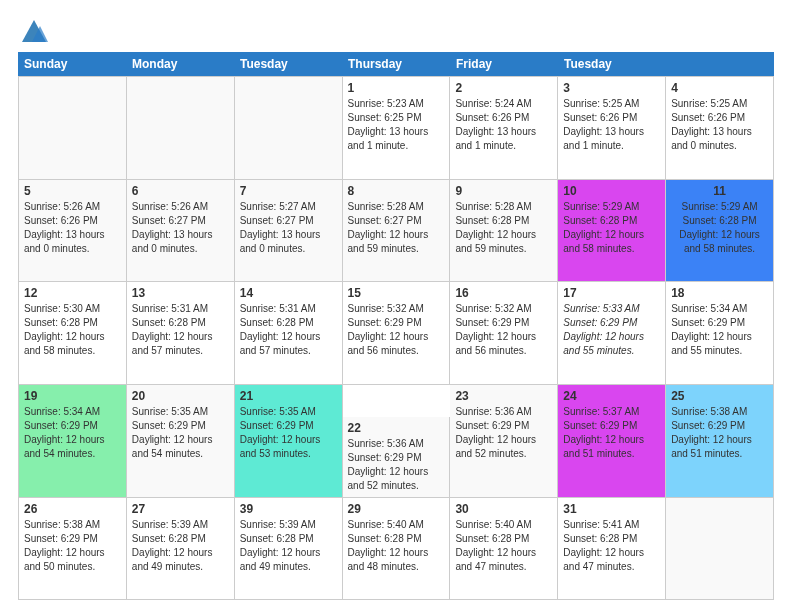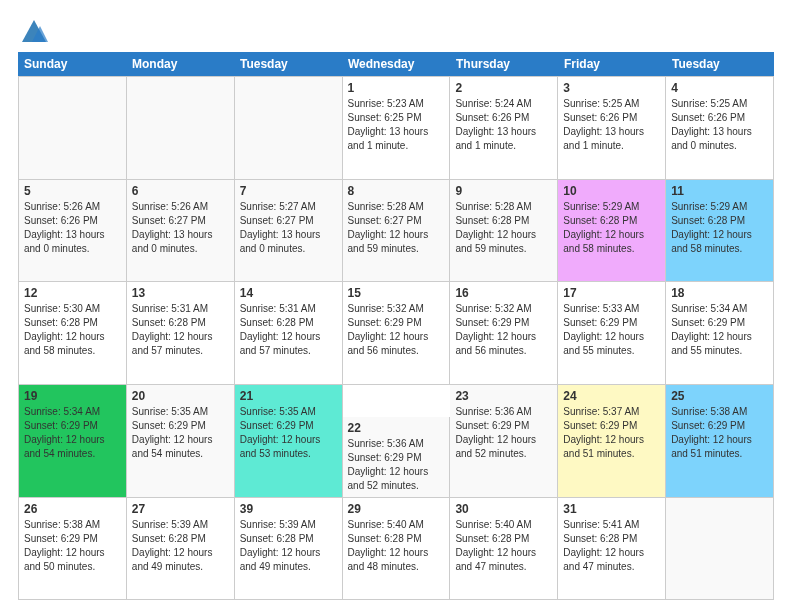--- a/index.html
+++ b/index.html
@@ -118,21 +118,20 @@
       <div class="month-title"></div>
       <div class="location"></div>
     </div>
   </div>
 
   <div class="calendar">
     <div class="cal-header">
     <div class="cal-header-cell">Sunday</div>
         <div class="cal-header-cell">Monday</div>
         <div class="cal-header-cell">Tuesday</div>
-        <div class="cal-header-cell">Wednesday</div>
         <div class="cal-header-cell">Thursday</div>
         <div class="cal-header-cell">Friday</div>
         <div class="cal-header-cell">Tuesday</div>
       </div>
     <div class="cal-body">
     <div class="cal-row">
           <div class="cal-cell empty"></div>
           <div class="cal-cell empty"></div>
           <div class="cal-cell empty"></div>
           <div class="cal-cell">
@@ -193,28 +192,28 @@
 Daylight: 12 hours
 and 59 minutes.</div>
           </div>
           <div class="cal-cell" style="background: rgb(249, 249, 249);">
             <span class="day-num">9</span>
             <div class="cell-text" style="white-space: pre-line;">Sunrise: 5:28 AM
 Sunset: 6:28 PM
 Daylight: 12 hours
 and 59 minutes.</div>
           </div>
-          <div class="cal-cell" style="background: #f0abfc;">
+          <div class="cal-cell" style="background: #d946ef;">
             <span class="day-num">10</span>
             <div class="cell-text" style="white-space: pre-line;">Sunrise: 5:29 AM
 Sunset: 6:28 PM
 Daylight: 12 hours
 and 58 minutes.</div>
           </div>
-          <div class="cal-cell" style="background: #7dd3fc;">
+          <div class="cal-cell" style="background: #3b82f6; text-align: center;">
             <span class="day-num">11</span>
             <div class="cell-text" style="white-space: pre-line;">Sunrise: 5:29 AM
 Sunset: 6:28 PM
 Daylight: 12 hours
 and 58 minutes.</div>
           </div>
         </div>
         <div class="cal-row">
           <div class="cal-cell">
             <span class="day-num">12</span>
@@ -246,35 +245,35 @@
           </div>
           <div class="cal-cell">
             <span class="day-num">16</span>
             <div class="cell-text" style="white-space: pre-line;">Sunrise: 5:32 AM
 Sunset: 6:29 PM
 Daylight: 12 hours
 and 56 minutes.</div>
           </div>
           <div class="cal-cell">
             <span class="day-num">17</span>
-            <div class="cell-text" style="white-space: pre-line;">Sunrise: 5:33 AM
+            <div class="cell-text" style="white-space: pre-line; font-style: italic;">Sunrise: 5:33 AM
 Sunset: 6:29 PM
 Daylight: 12 hours
 and 55 minutes.</div>
           </div>
           <div class="cal-cell">
             <span class="day-num">18</span>
             <div class="cell-text" style="white-space: pre-line;">Sunrise: 5:34 AM
 Sunset: 6:29 PM
 Daylight: 12 hours
 and 55 minutes.</div>
           </div>
         </div>
         <div class="cal-row">
-          <div class="cal-cell" style="background: #22c55e;">
+          <div class="cal-cell" style="background: #86efac;">
             <span class="day-num">19</span>
             <div class="cell-text" style="white-space: pre-line;">Sunrise: 5:34 AM
 Sunset: 6:29 PM
 Daylight: 12 hours
 and 54 minutes.</div>
           </div>
           <div class="cal-cell" style="background: rgb(249, 249, 249);">
             <span class="day-num">20</span>
             <div class="cell-text" style="white-space: pre-line;">Sunrise: 5:35 AM
 Sunset: 6:29 PM
@@ -295,21 +294,21 @@
 Daylight: 12 hours
 and 52 minutes.</div>
           </div>
           <div class="cal-cell" style="background: rgb(249, 249, 249);">
             <span class="day-num">23</span>
             <div class="cell-text" style="white-space: pre-line;">Sunrise: 5:36 AM
 Sunset: 6:29 PM
 Daylight: 12 hours
 and 52 minutes.</div>
           </div>
-          <div class="cal-cell" style="background: #fef9c3;">
+          <div class="cal-cell" style="background: #d946ef;">
             <span class="day-num">24</span>
             <div class="cell-text" style="white-space: pre-line;">Sunrise: 5:37 AM
 Sunset: 6:29 PM
 Daylight: 12 hours
 and 51 minutes.</div>
           </div>
           <div class="cal-cell" style="background: #7dd3fc;">
             <span class="day-num">25</span>
             <div class="cell-text" style="white-space: pre-line;">Sunrise: 5:38 AM
 Sunset: 6:29 PM

